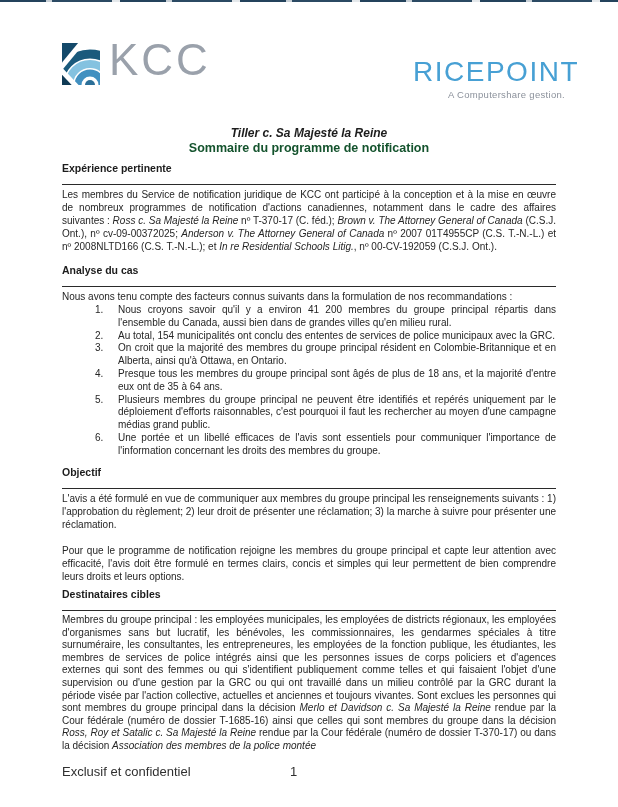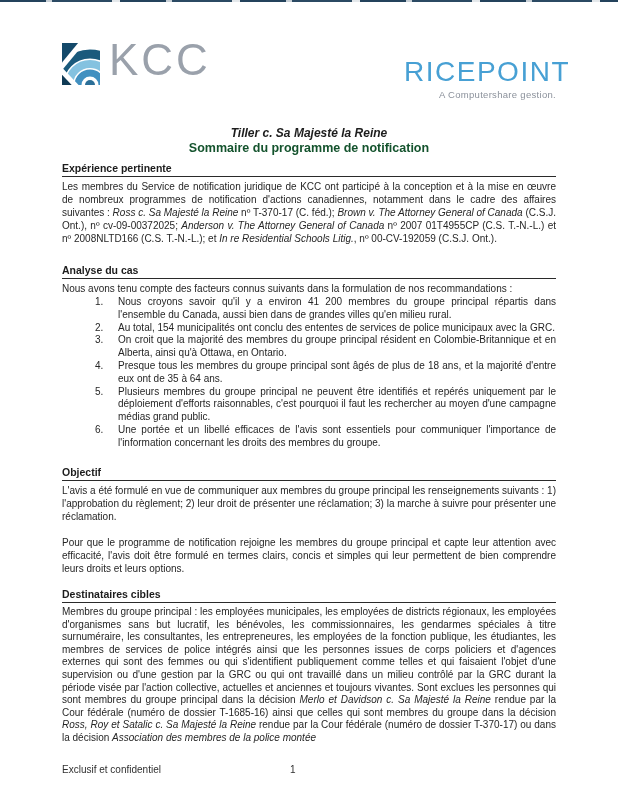--- a/index.html
+++ b/index.html
@@ -17,21 +17,21 @@
   
   .topline {
     position:absolute; top:0; left:0; width:100%; height:2px;
     background: repeating-linear-gradient(90deg,
       #24435c 0px 46px, rgba(36,67,92,0.25) 46px 52px,
       #2b4a63 52px 112px, rgba(36,67,92,0.12) 112px 120px);
   }
 
   
   .header {
-    position:absolute; top:38px; left:62px; right:48px;
+    position:absolute; top:38px; left:62px; right:39px;
     display:flex; justify-content:space-between; align-items:flex-start;
   }
   .kcc-logo { display:flex; align-items:flex-start; }
   .kcc-icon { margin-top:5px; display:block; }
   .kcc-text {
     font-size:44px; line-height:44px; letter-spacing:3px;
     color:#9aa1ab; margin-left:9px; font-weight:400;
   }
   .ricepoint-logo { text-align:right; margin-top:20px; }
   .rp-text {
@@ -50,37 +50,37 @@
 
   
   .sec { position:absolute; left:62px; width:494px; }
   .sec-exp      { top:162px; }
   .sec-analyse  { top:264px; }
   .sec-objectif { top:466px; }
   .sec-dest     { top:588px; }
 
   .sec-heading {
     font-size:10.5px; font-weight:bold; line-height:12px; color:#1c1c1c;
-    padding-bottom:2px; border-bottom:1.6px solid #2a2a2a; margin-bottom:3px;
+    padding-bottom:10px; border-bottom:1.6px solid #2a2a2a; margin-bottom:3px;
   }
 
   .body-text { font-size:10px; line-height:13px; text-align:justify; color:#262626; }
   .body-text em { font-style:italic; }
   .sec-objectif .body-text + .body-text { margin-top:13px; }
   .sec-dest .body-text { line-height:12.6px; }
 
   .case-list { list-style:none; margin-top:1px; }
   .case-list li {
     position:relative; padding-left:56px;
     font-size:10px; line-height:12.8px; text-align:justify; color:#262626;
   }
   .li-num { position:absolute; left:33px; }
 
   
-  .footer { position:absolute; top:764px; left:62px; right:68px; font-size:10px; color:#303030; }
+  .footer { position:absolute; top:764px; left:62px; right:68px; font-size:13px; color:#303030; }
   .page-num { position:absolute; left:228px; top:0; }
 </style>
 </head>
 <body>
 
 <div class="page">
 
   <div class="topline"></div>
 
   <header class="header">

